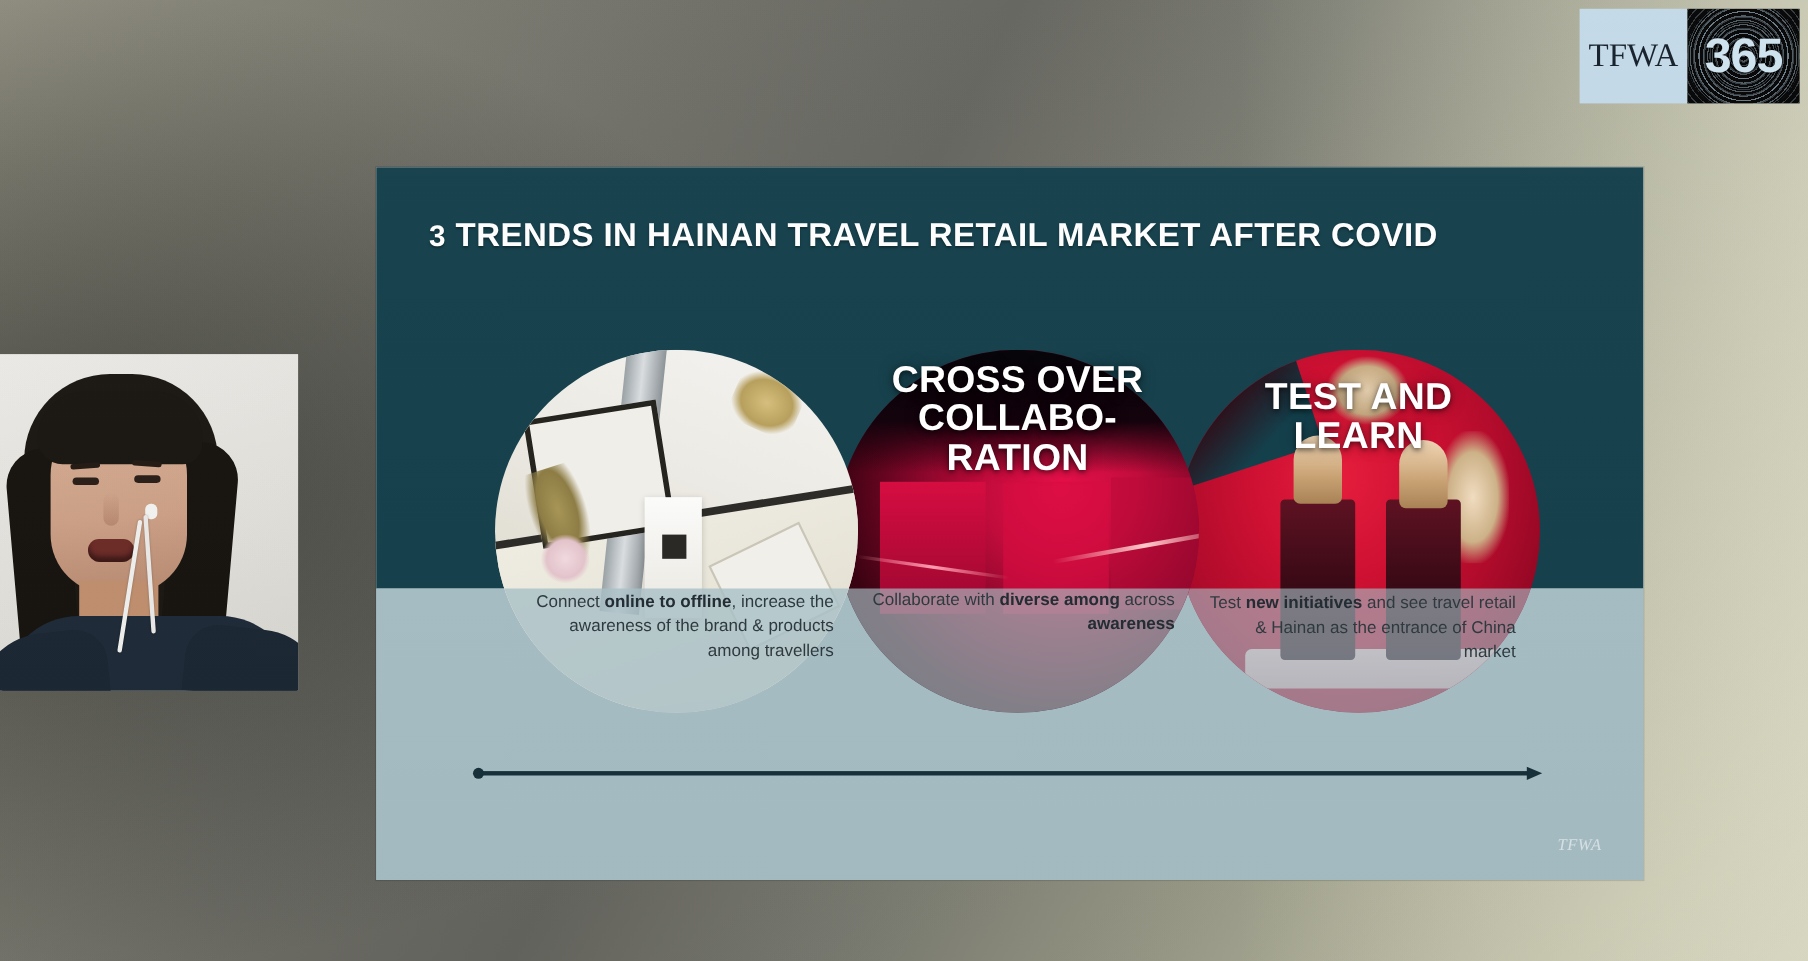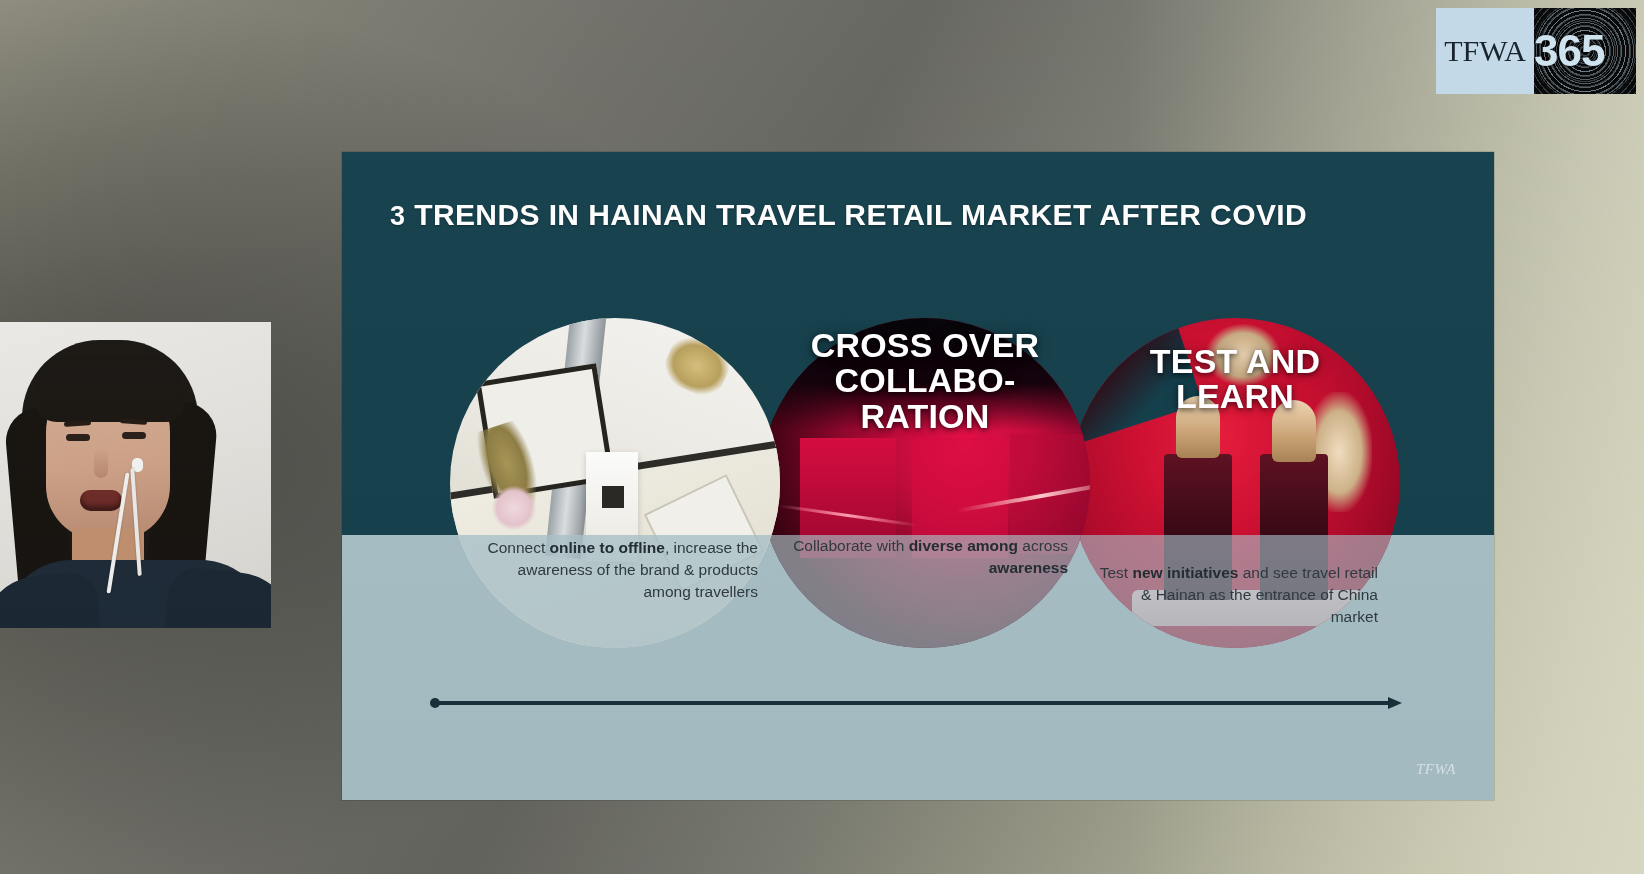--- a/index.html
+++ b/index.html
@@ -46,21 +46,21 @@
     background:#c3d9e8;
     display:flex; align-items:center; justify-content:center;
   }
   #logo-tfwa span {
     font-family:"Liberation Serif", serif;
     font-size:30px; font-weight:400; letter-spacing:0px; color:#15202a;
   }
   #logo-365 {
     width:102px; height:86px; background:#050505;
     position:relative; overflow:hidden;
-    display:flex; align-items:center; justify-content:flex-start;
+    display:flex; align-items:center; justify-content:center;
   }
   #logo-365 .rings {
     position:absolute; left:50%; top:50%;
     width:140px; height:140px; transform:translate(-50%,-50%);
     border-radius:50%;
     background:repeating-radial-gradient(circle at 50% 50%,
       rgba(150,180,200,.30) 0px, rgba(150,180,200,.30) 1px,
       rgba(0,0,0,0) 1px, rgba(0,0,0,0) 5px);
   }
   #logo-365 .rings2 {
@@ -454,21 +454,21 @@
 
     <div class="circle-text-layer">
       <div class="circle-head" id="head-3" style="left:728px; width:330px;">TEST AND
 LEARN</div>
       <div class="circle-head" id="head-2" style="left:418px; width:330px;">CROSS OVER
 COLLABO-
 RATION</div>
 
       <div class="circle-caption" id="cap-1" style="left:108px; width:330px;">Connect <b>online to offline</b>, increase the awareness of the brand &amp; products among travellers</div>
       <div class="circle-caption" id="cap-2" style="left:418px; width:330px;">Collaborate with <b>diverse among</b> across <b>awareness</b></div>
-      <div class="circle-caption" id="cap-3" style="left:728px; width:330px;margin-top:24px;">Test <b>new initiatives</b> and see travel retail &amp; Hainan as the entrance of China market</div>
+      <div class="circle-caption" id="cap-3" style="left:728px; width:330px;">Test <b>new initiatives</b> and see travel retail &amp; Hainan as the entrance of China market</div>
     </div>
 
     <div id="arrow">
       <div class="dot"></div>
       <div class="line"></div>
       <div class="head"></div>
     </div>
 
     <div id="slide-watermark">TFWA</div>
   </div>

